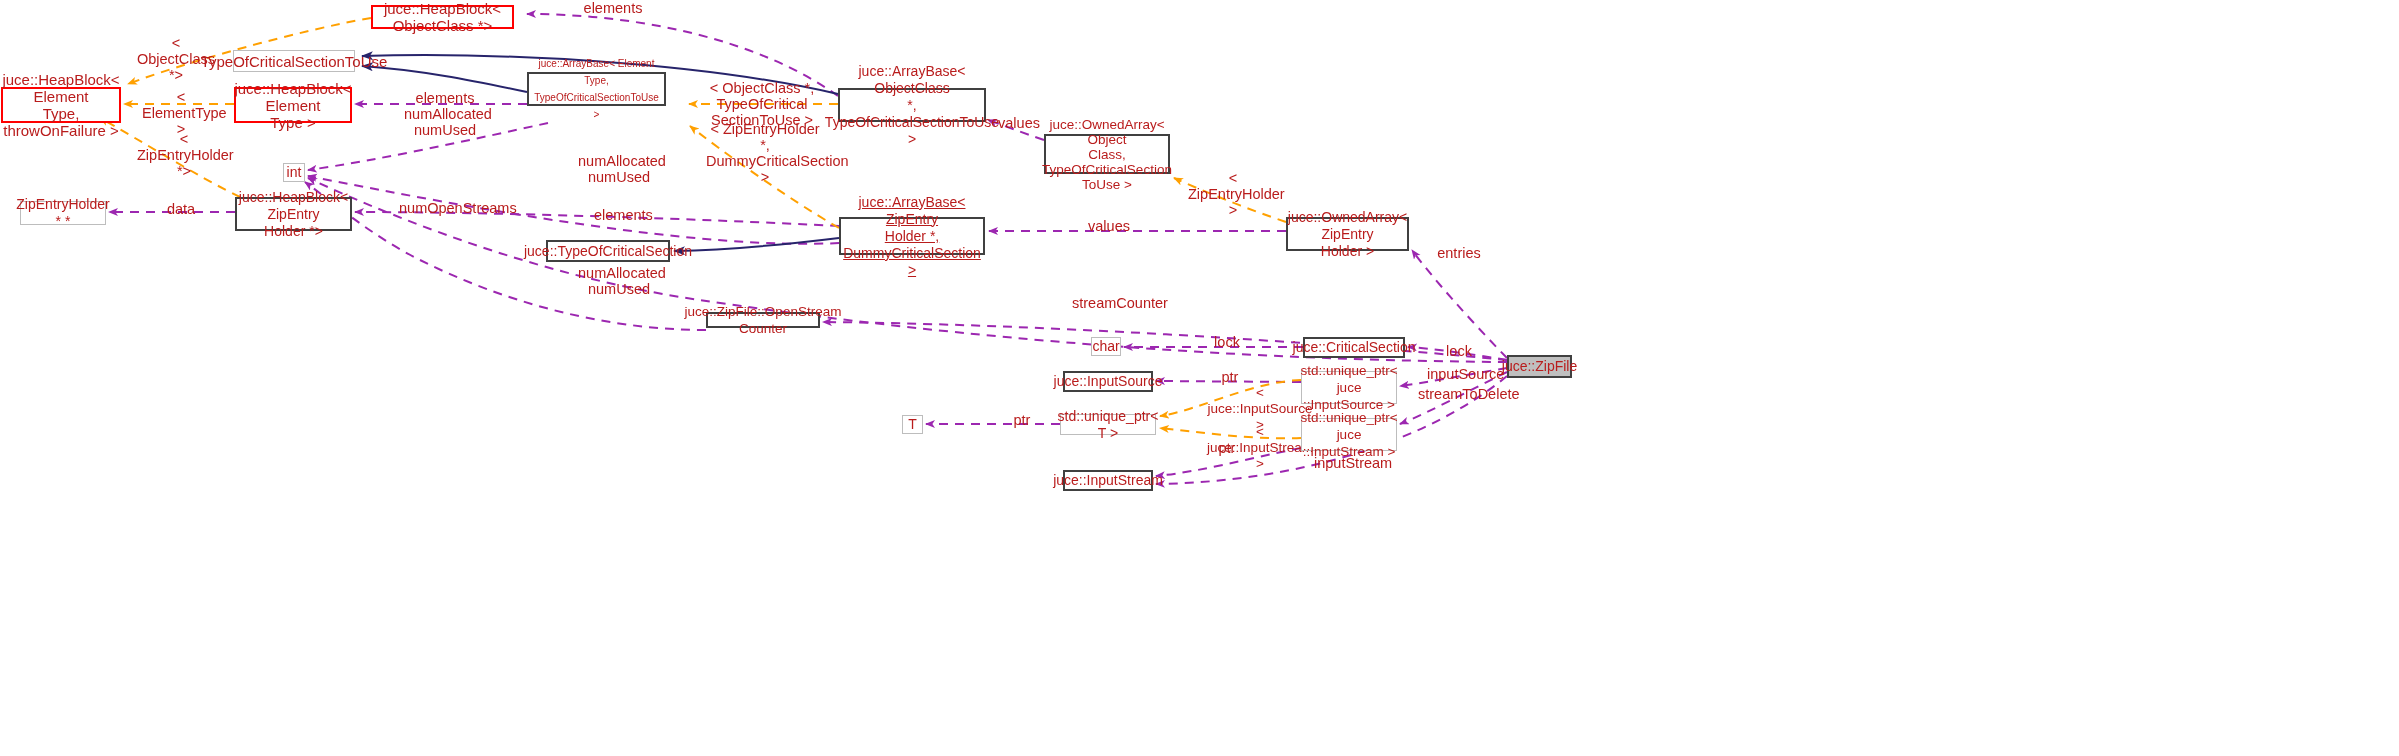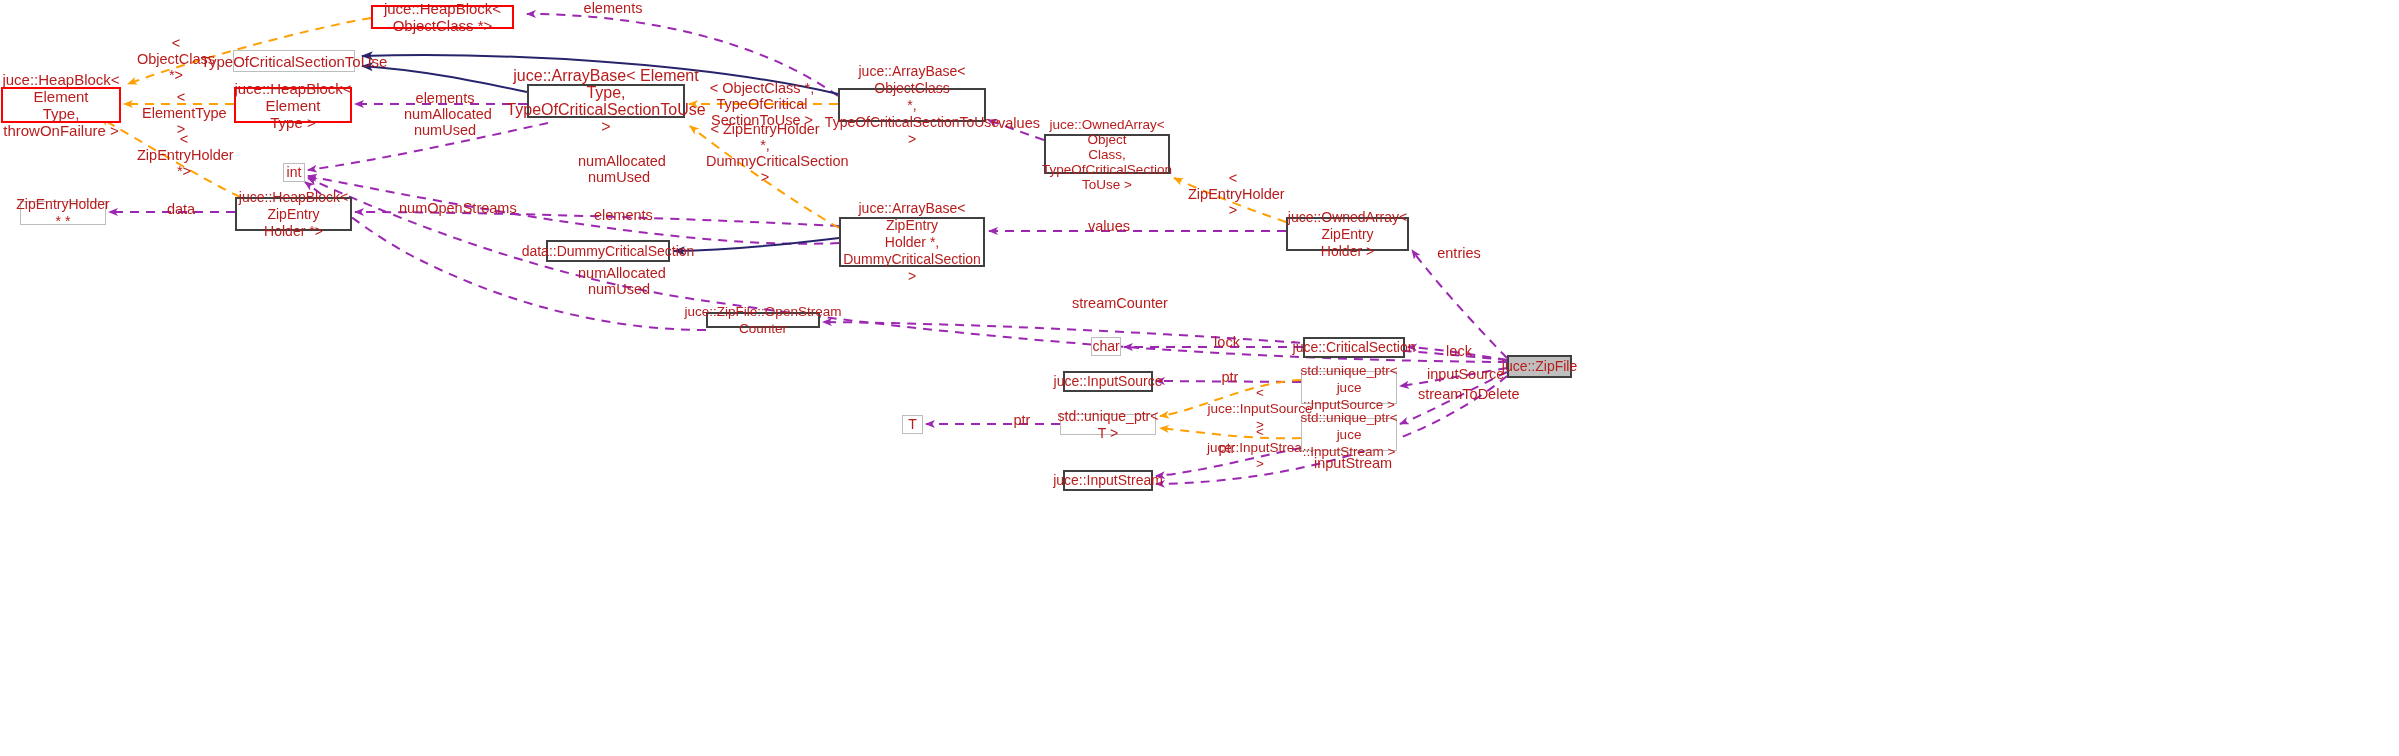--- a/index.html
+++ b/index.html
@@ -150,44 +150,44 @@
   <div class="node n-red" style="left:371px;top:5px;width:143px;height:24px;">juce::HeapBlock&lt; ObjectClass *&gt;</div>
 
   <div class="node n-plain" style="left:233px;top:50px;width:122px;height:22px;">TypeOfCriticalSectionToUse</div>
 
   <div class="node n-red" style="left:1px;top:87px;width:120px;height:36px;">juce::HeapBlock&lt; Element
 Type, throwOnFailure &gt;</div>
 
   <div class="node n-red" style="left:234px;top:87px;width:118px;height:36px;">juce::HeapBlock&lt; Element
 Type &gt;</div>
 
-  <div class="node n-class" style="left:527px;top:84px;width:158px;height:34px;font-size:16px;">juce::ArrayBase&lt; Element
+  <div class="node n-class" style="left:527px;top:72px;width:139px;height:34px;font-size:10px;">juce::ArrayBase&lt; Element
 Type, TypeOfCriticalSectionToUse &gt;</div>
 
   <div class="node n-class" style="left:838px;top:88px;width:148px;height:34px;font-size:14px;">juce::ArrayBase&lt; ObjectClass
 *, TypeOfCriticalSectionToUse &gt;</div>
 
   <div class="node n-class" style="left:1044px;top:134px;width:126px;height:40px;font-size:13.5px;line-height:15px;">juce::OwnedArray&lt; Object
 Class, TypeOfCriticalSection
 ToUse &gt;</div>
 
   <div class="node n-plain" style="left:283px;top:163px;width:22px;height:19px;font-size:14px;">int</div>
 
   <div class="node n-plain" style="left:20px;top:201px;width:86px;height:24px;font-size:14px;">ZipEntryHolder * *</div>
 
   <div class="node n-class" style="left:235px;top:197px;width:117px;height:34px;font-size:14px;">juce::HeapBlock&lt; ZipEntry
 Holder *&gt;</div>
 
-  <div class="node n-class" style="left:839px;top:217px;width:146px;height:50px;font-size:14px;">juce::ArrayBase&lt; ZipEntry
+  <div class="node n-class" style="left:839px;top:217px;width:146px;height:38px;font-size:14px;text-decoration:underline;">juce::ArrayBase&lt; ZipEntry
 Holder *, DummyCriticalSection &gt;</div>
 
   <div class="node n-class" style="left:1286px;top:217px;width:123px;height:34px;font-size:14px;">juce::OwnedArray&lt; ZipEntry
 Holder &gt;</div>
 
-  <div class="node n-class" style="left:546px;top:240px;width:124px;height:22px;font-size:14px;">data::DummyCriticalSection</div>
+  <div class="node n-class" style="left:546px;top:240px;width:124px;height:22px;font-size:14px;">juce::TypeOfCriticalSection</div>
 
   <div class="node n-class" style="left:706px;top:312px;width:114px;height:16px;font-size:13.5px;">juce::ZipFile::OpenStream
 Counter</div>
 
   <div class="node n-plain" style="left:1091px;top:337px;width:30px;height:19px;font-size:14px;">char</div>
 
   <div class="node n-class" style="left:1303px;top:337px;width:102px;height:21px;font-size:14px;">juce::CriticalSection</div>
 
   <div class="node n-class" style="left:1063px;top:371px;width:90px;height:21px;font-size:14px;">juce::InputSource</div>
 

